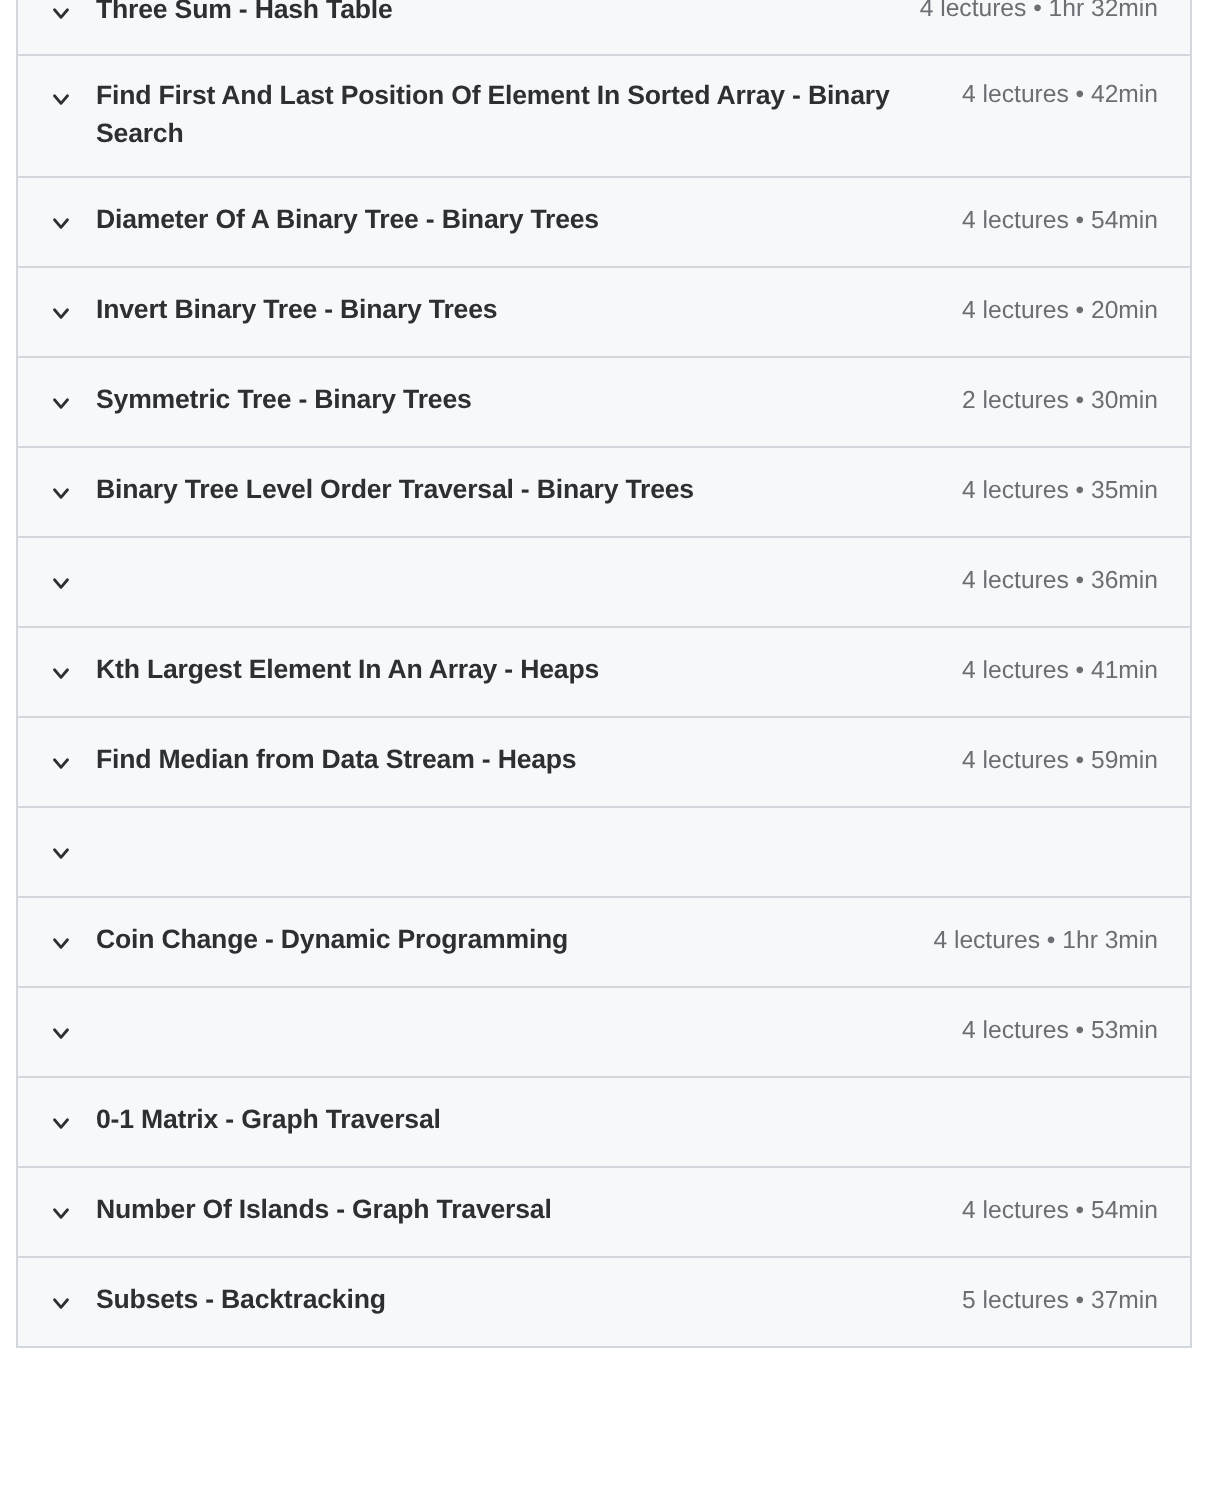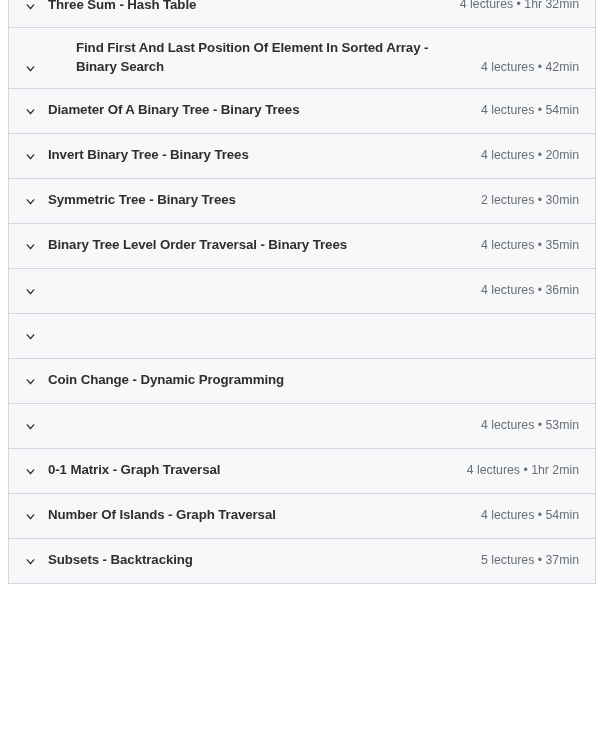--- a/index.html
+++ b/index.html
@@ -35,22 +35,21 @@
     border-bottom: 1px solid #d1d7dc;
     display: flex;
     align-items: center;
     min-height: 45px;
     padding: 11px 16px 11px 13px;
     cursor: pointer;
   }
 
   .section-row.two-line {
     min-height: 60px;
-    align-items: flex-end;
-    gap: 28px;
+    align-items: flex-start;
   }
 
   .chevron {
     flex: 0 0 auto;
     width: 16px;
     height: 16px;
     margin-right: 10px;
     margin-top: 2px;
     display: flex;
     align-items: center;
@@ -146,45 +145,63 @@
         </svg>
       </span>
       <span class="section-meta">4 lectures • 36min</span>
     </div>
     <div class="section-row">
       <span class="chevron">
         <svg width="13" height="13" viewBox="0 0 24 24" fill="none" stroke="currentColor" stroke-width="2.6" stroke-linecap="round" stroke-linejoin="round">
           <polyline points="6 9 12 16 18 9"></polyline>
         </svg>
       </span>
+      <span class="section-title">Kth Largest Element In An Array - Heaps</span>
+      <span class="section-meta">4 lectures • 41min</span>
+    </div>
+    <div class="section-row">
+      <span class="chevron">
+        <svg width="13" height="13" viewBox="0 0 24 24" fill="none" stroke="currentColor" stroke-width="2.6" stroke-linecap="round" stroke-linejoin="round">
+          <polyline points="6 9 12 16 18 9"></polyline>
+        </svg>
+      </span>
+      <span class="section-title">Find Median from Data Stream - Heaps</span>
+      <span class="section-meta">4 lectures • 59min</span>
+    </div>
+    <div class="section-row">
+      <span class="chevron">
+        <svg width="13" height="13" viewBox="0 0 24 24" fill="none" stroke="currentColor" stroke-width="2.6" stroke-linecap="round" stroke-linejoin="round">
+          <polyline points="6 9 12 16 18 9"></polyline>
+        </svg>
+      </span>
     </div>
     <div class="section-row">
       <span class="chevron">
         <svg width="13" height="13" viewBox="0 0 24 24" fill="none" stroke="currentColor" stroke-width="2.6" stroke-linecap="round" stroke-linejoin="round">
           <polyline points="6 9 12 16 18 9"></polyline>
         </svg>
       </span>
       <span class="section-title">Coin Change - Dynamic Programming</span>
+      <span class="section-meta">4 lectures • 1hr 3min</span>
     </div>
     <div class="section-row">
       <span class="chevron">
         <svg width="13" height="13" viewBox="0 0 24 24" fill="none" stroke="currentColor" stroke-width="2.6" stroke-linecap="round" stroke-linejoin="round">
           <polyline points="6 9 12 16 18 9"></polyline>
         </svg>
       </span>
       <span class="section-meta">4 lectures • 53min</span>
     </div>
     <div class="section-row">
       <span class="chevron">
         <svg width="13" height="13" viewBox="0 0 24 24" fill="none" stroke="currentColor" stroke-width="2.6" stroke-linecap="round" stroke-linejoin="round">
           <polyline points="6 9 12 16 18 9"></polyline>
         </svg>
       </span>
       <span class="section-title">0-1 Matrix - Graph Traversal</span>
-      <span class="section-meta">4 lectures • 1hr 2min</span>
     </div>
     <div class="section-row">
       <span class="chevron">
         <svg width="13" height="13" viewBox="0 0 24 24" fill="none" stroke="currentColor" stroke-width="2.6" stroke-linecap="round" stroke-linejoin="round">
           <polyline points="6 9 12 16 18 9"></polyline>
         </svg>
       </span>
       <span class="section-title">Number Of Islands - Graph Traversal</span>
       <span class="section-meta">4 lectures • 54min</span>
     </div>

